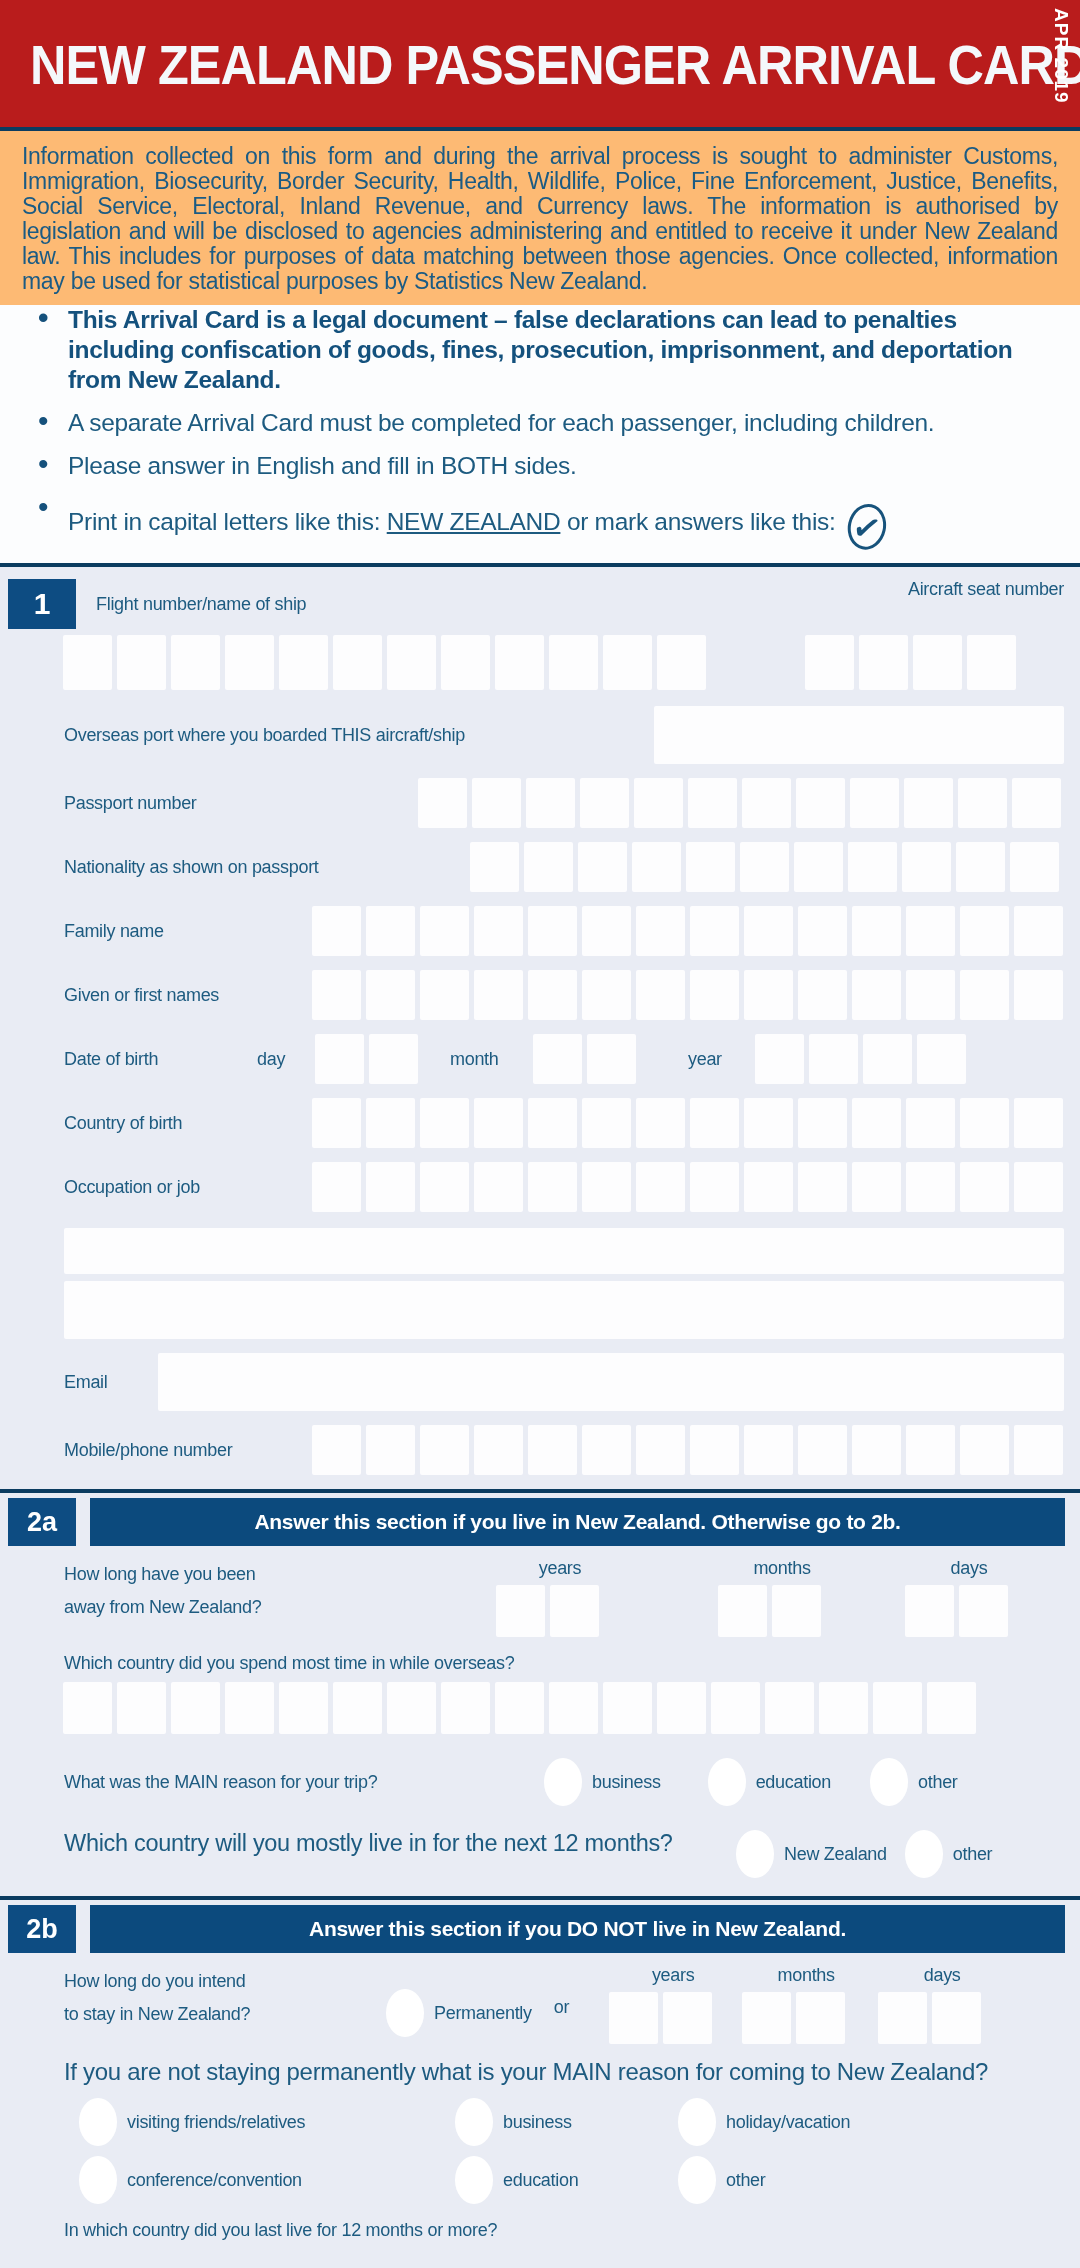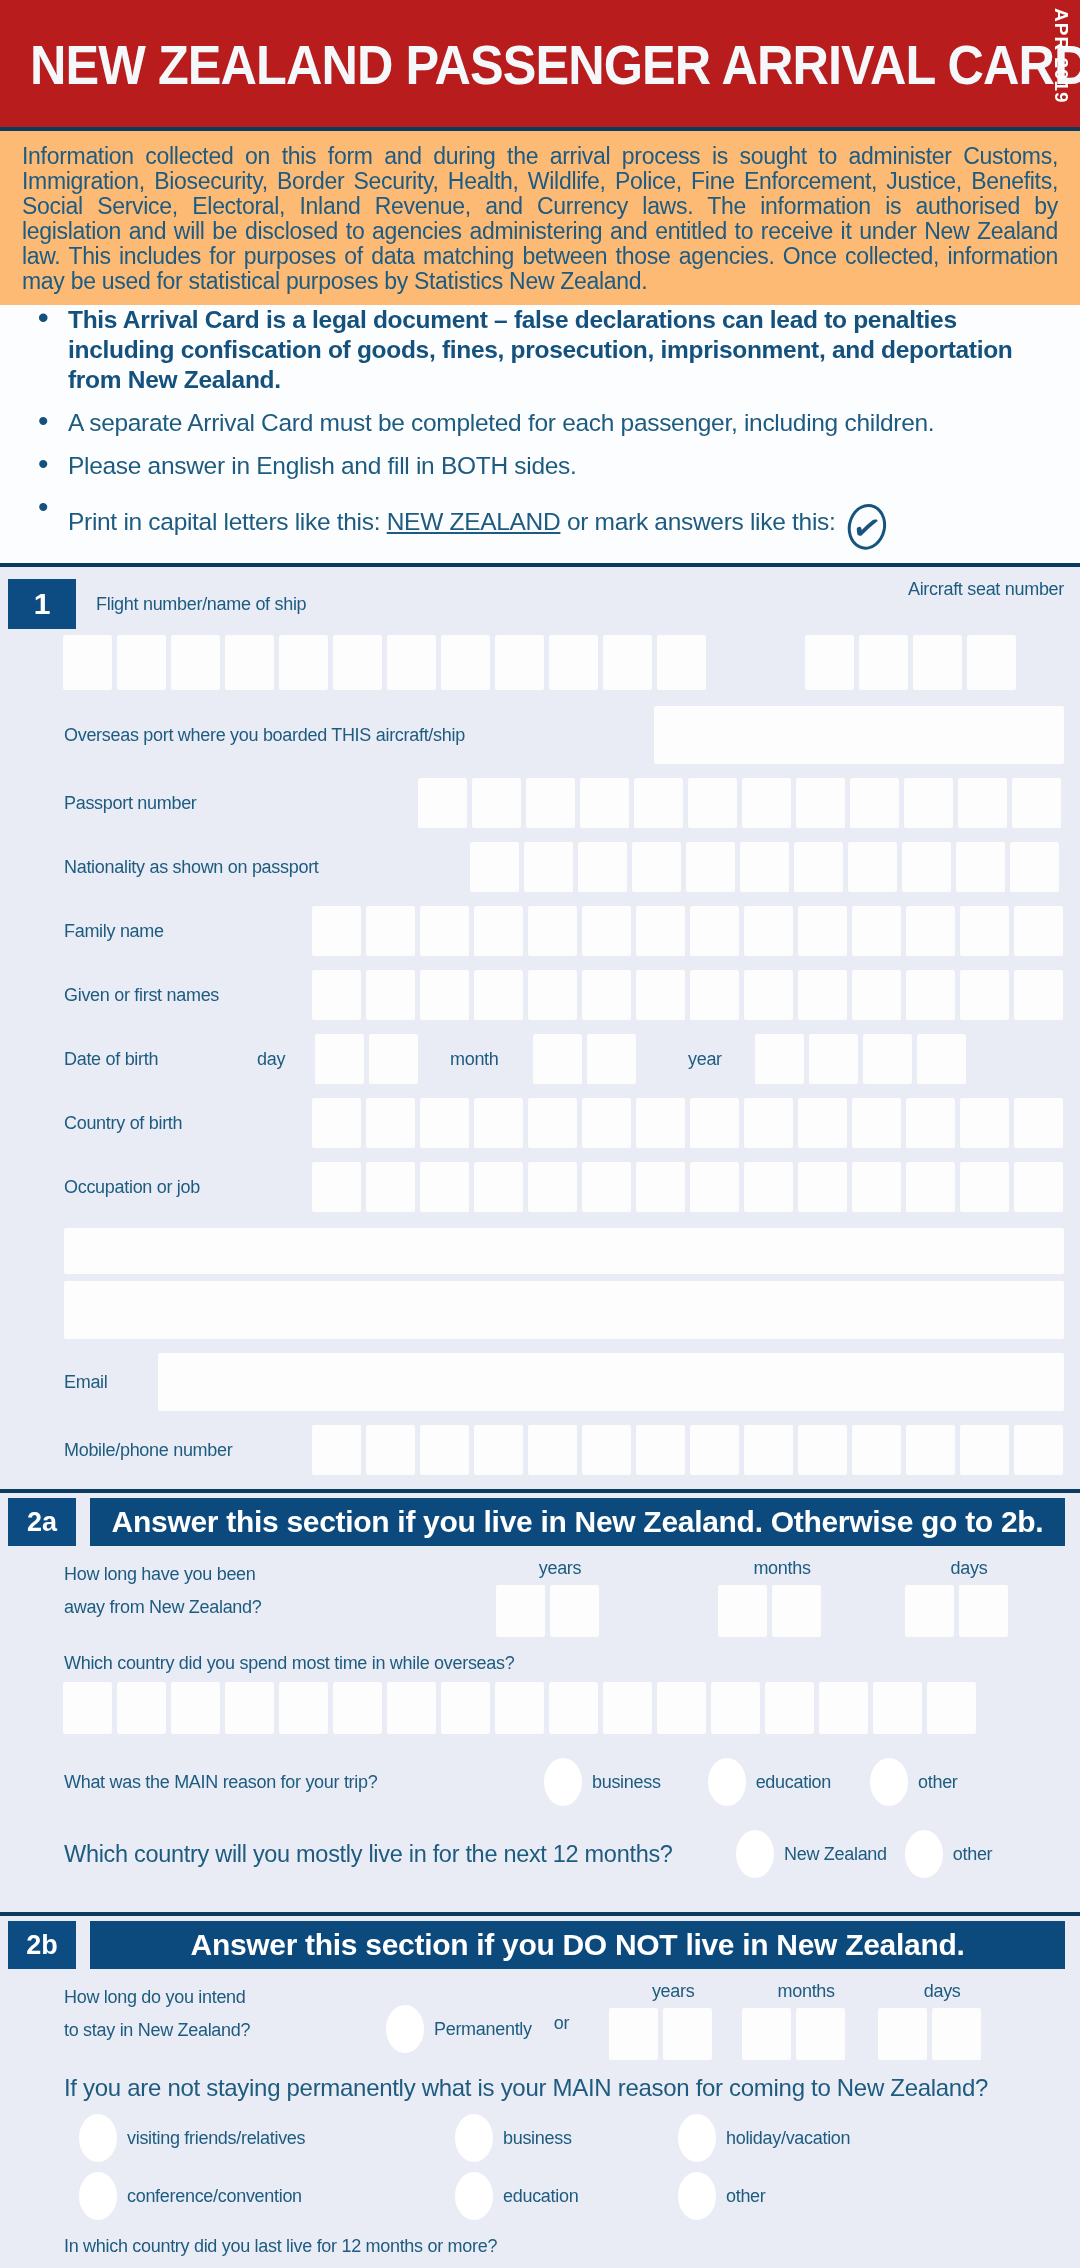--- a/index.html
+++ b/index.html
@@ -75,21 +75,21 @@
   .addrline1 { height:46px; margin-bottom:7px; }
   .addrline2 { height:58px; }
   .emaillbl { width:94px; flex:0 0 94px; }
   .emailfield { flex:1; height:58px; }
   .s1pad { height:14px; }
   
   .sec2 { border-top:4px solid #0b3c60; }
   .barrow { display:flex; align-items:center; margin-top:5px; }
   .bar {
     flex:1; height:48px; background:#0c4a7d; margin-left:14px; margin-right:15px;
-    color:#fff; font-weight:bold; font-size:30px; text-align:center; line-height:48px; letter-spacing:-0.3px;
+    color:#fff; font-weight:bold; font-size:21px; text-align:center; line-height:48px; letter-spacing:-0.3px;
   }
   .barrow .badge { height:48px; line-height:48px; font-size:27px; }
   
   .qrow { display:flex; margin-left:64px; margin-right:16px; }
   .twoline .lbl { display:block; line-height:33px; }
   .q1lbls2a { width:432px; flex:0 0 432px; }
   .ymdgroup { display:flex; flex-direction:column; align-items:center; }
   .ymdgroup .lbl { margin-bottom:6px;margin-left:20px; }
   .ymd .cell, .zipcells .cell { height:52px; }
   .g2a-m { margin-left:114px; } .g2a-d { margin-left:79px; }
@@ -401,21 +401,21 @@
       <div class="opt optgap2a-1">
         <span class="radio"></span>
         <span class="lbl">education</span>
       </div>
       <div class="opt optgap2a-2">
         <span class="radio"></span>
         <span class="lbl">other</span>
       </div>
     </div>
 
-    <div class="qrow" style="margin-top:24px;align-items:center;padding-bottom:34px;">
+    <div class="qrow" style="margin-top:24px;padding-bottom:18px;">
       <span class="lbl q4lbl2a" style="font-size:23.5px;">Which country will you mostly live in for the next 12 months?</span>
       <div class="opt">
         <span class="radio"></span>
         <span class="lbl">New Zealand</span>
       </div>
       <div class="opt" style="margin-left:18px;">
         <span class="radio"></span>
         <span class="lbl">other</span>
       </div>
     </div>

